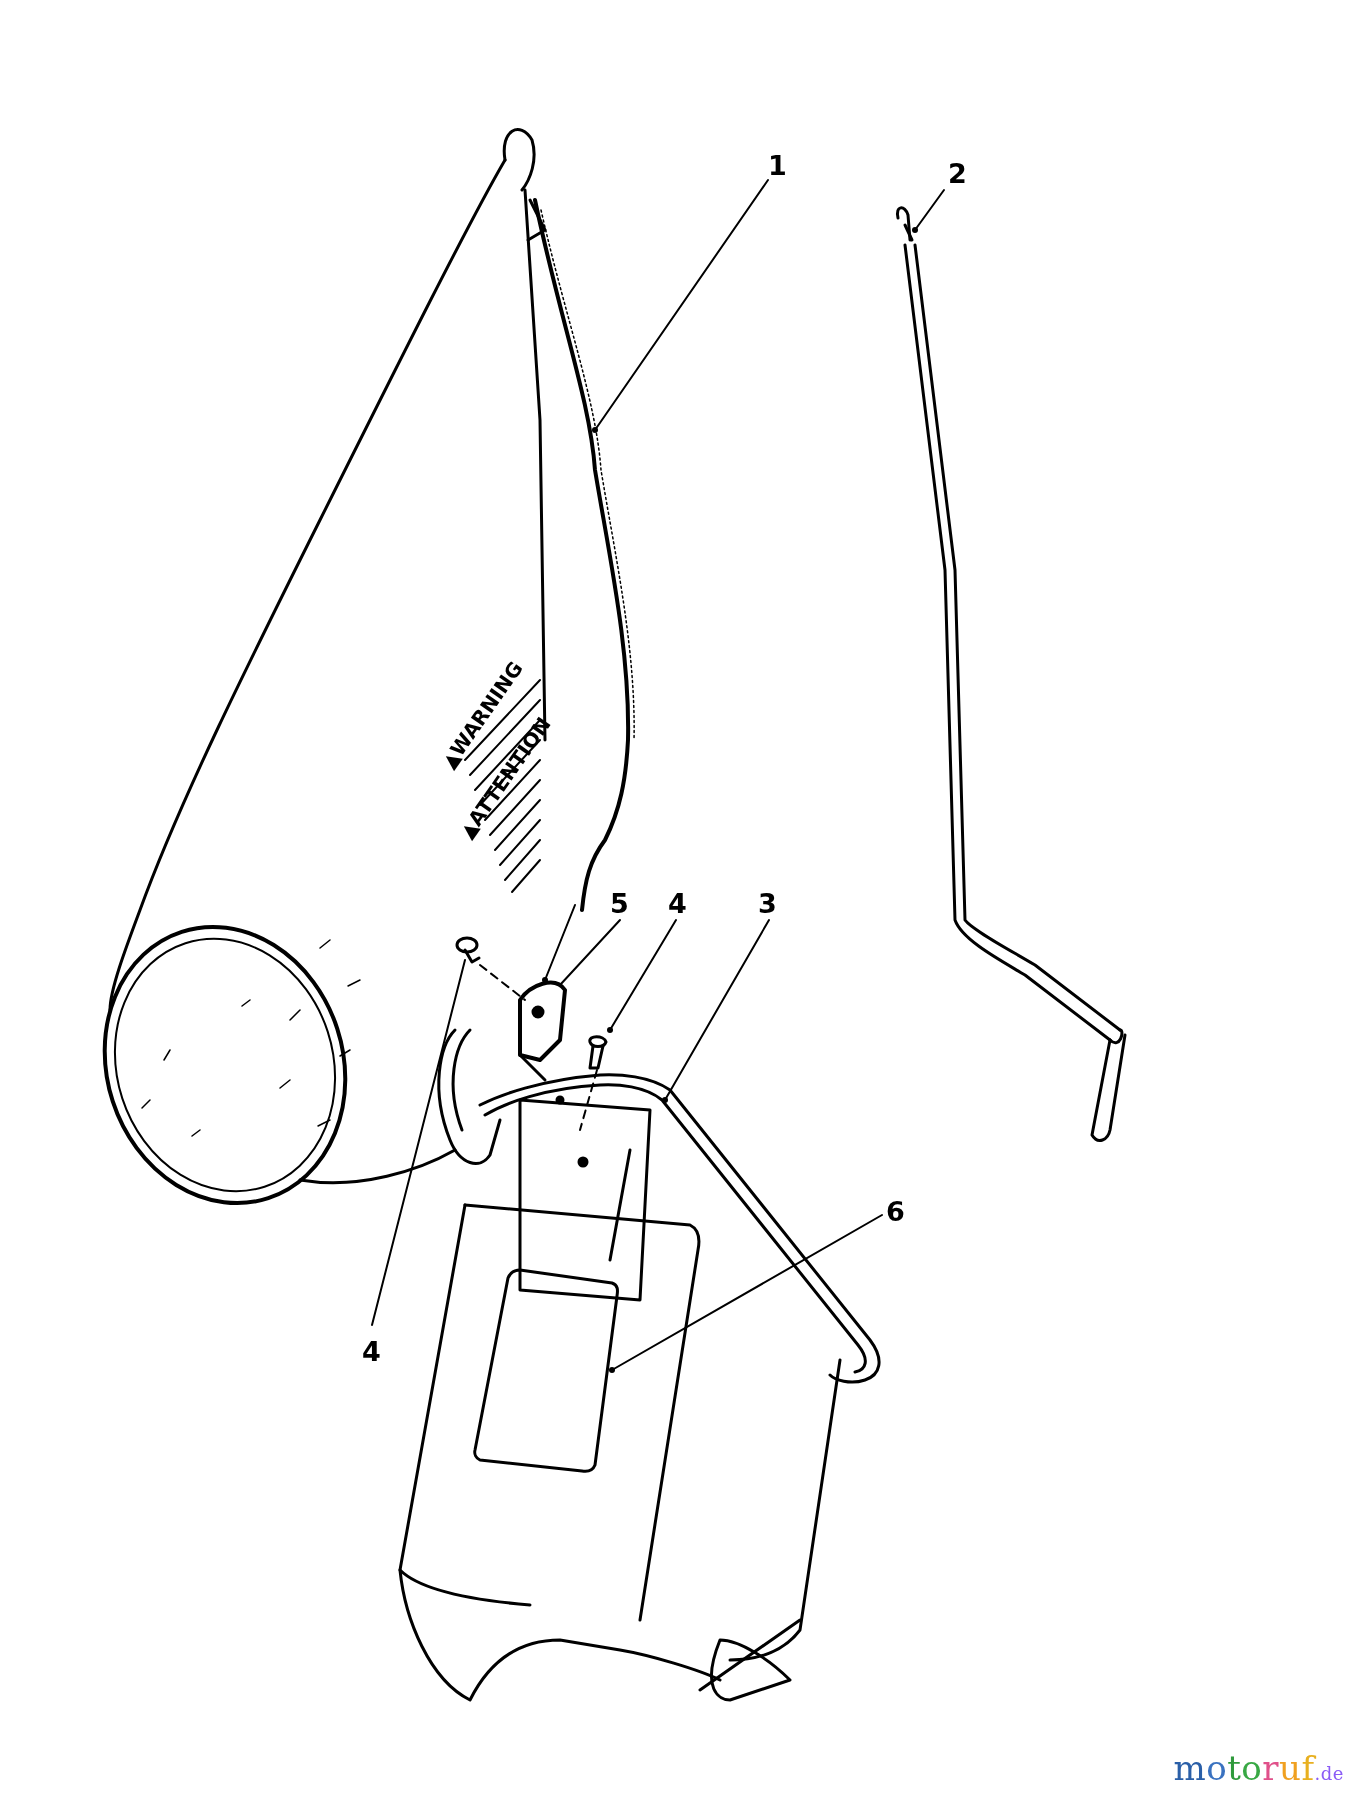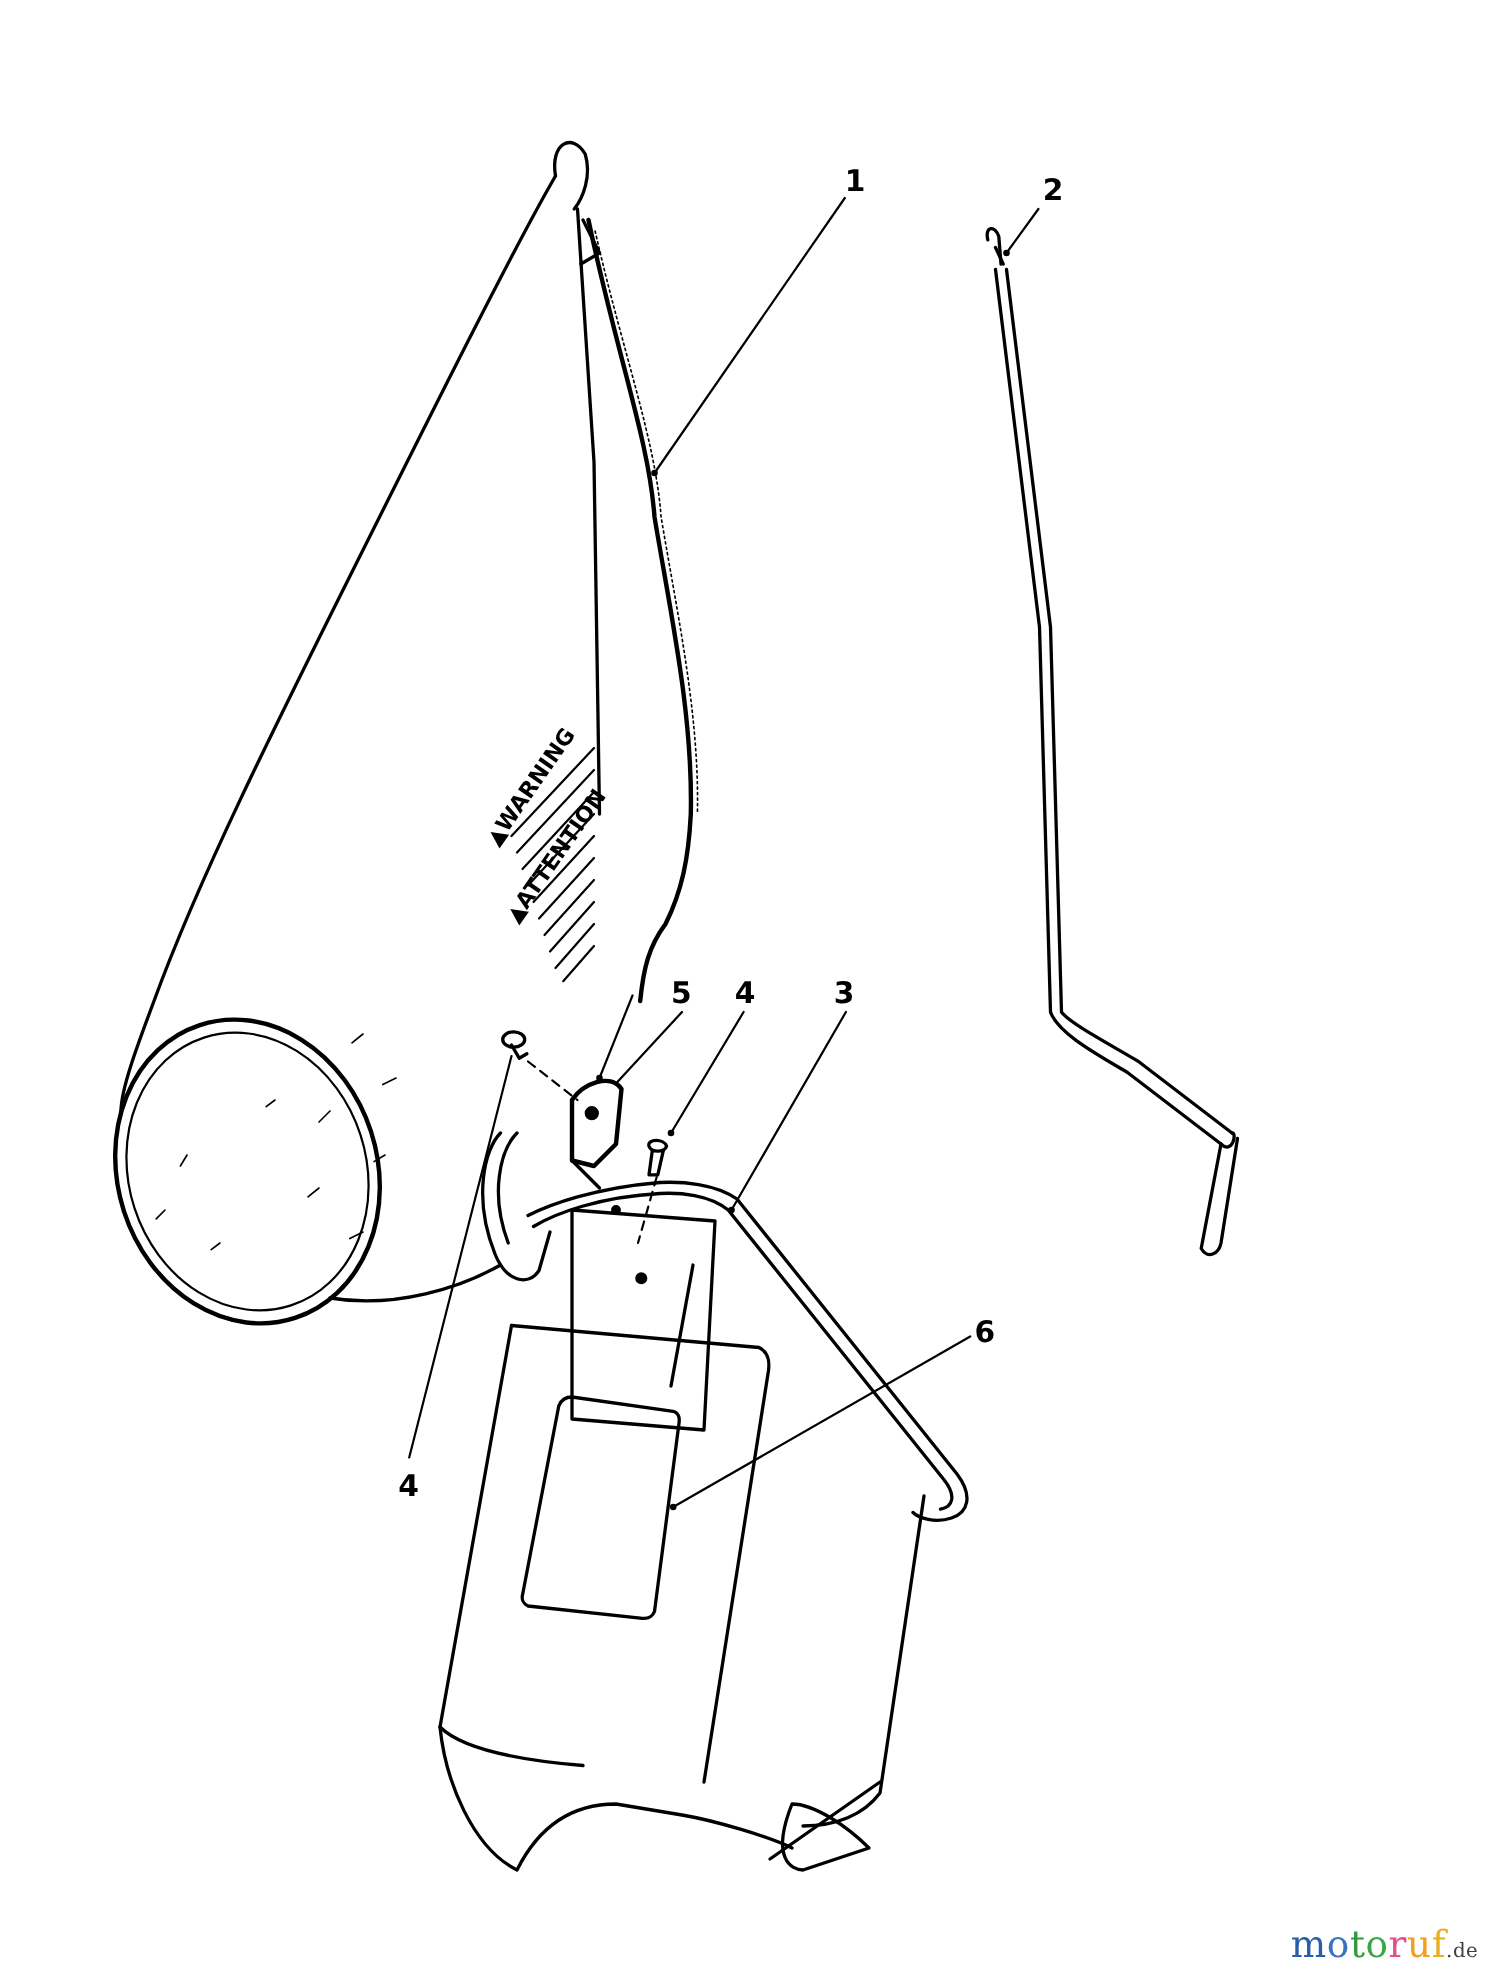--- a/index.html
+++ b/index.html
@@ -4,21 +4,21 @@
 <style>
   html, body { margin: 0; padding: 0; background: #ffffff; }
   body { width: 1354px; height: 1800px; position: relative; overflow: hidden;
          font-family: "Liberation Sans", sans-serif; }
   #diagram { position: absolute; left: 0; top: 0; width: 1354px; height: 1800px; }
   .callout { position: absolute; font-family: "DejaVu Sans", sans-serif; font-weight: bold;
              font-size: 27px; color: #000; line-height: 1; }
   .wm { position: absolute; right: 10px; bottom: 12px; font-family: "DejaVu Serif", serif;
         font-size: 34px; letter-spacing: 0.5px; }
   .wm span { display: inline; }
-  .wm .de { font-size: 18px; color: #404040; }
+  .wm .de { font-size: 18px; color: #8b5cf6; }
   .warn-text { font-family: "DejaVu Sans", sans-serif; font-weight: bold; font-size: 20px; fill: #000; }
 </style>
 </head>
 <body>
 
 <svg id="diagram" viewBox="0 0 1354 1800" xmlns="http://www.w3.org/2000/svg">
   <g fill="none" stroke="#000" stroke-width="3" stroke-linecap="round" stroke-linejoin="round">
 
     <g>
 

